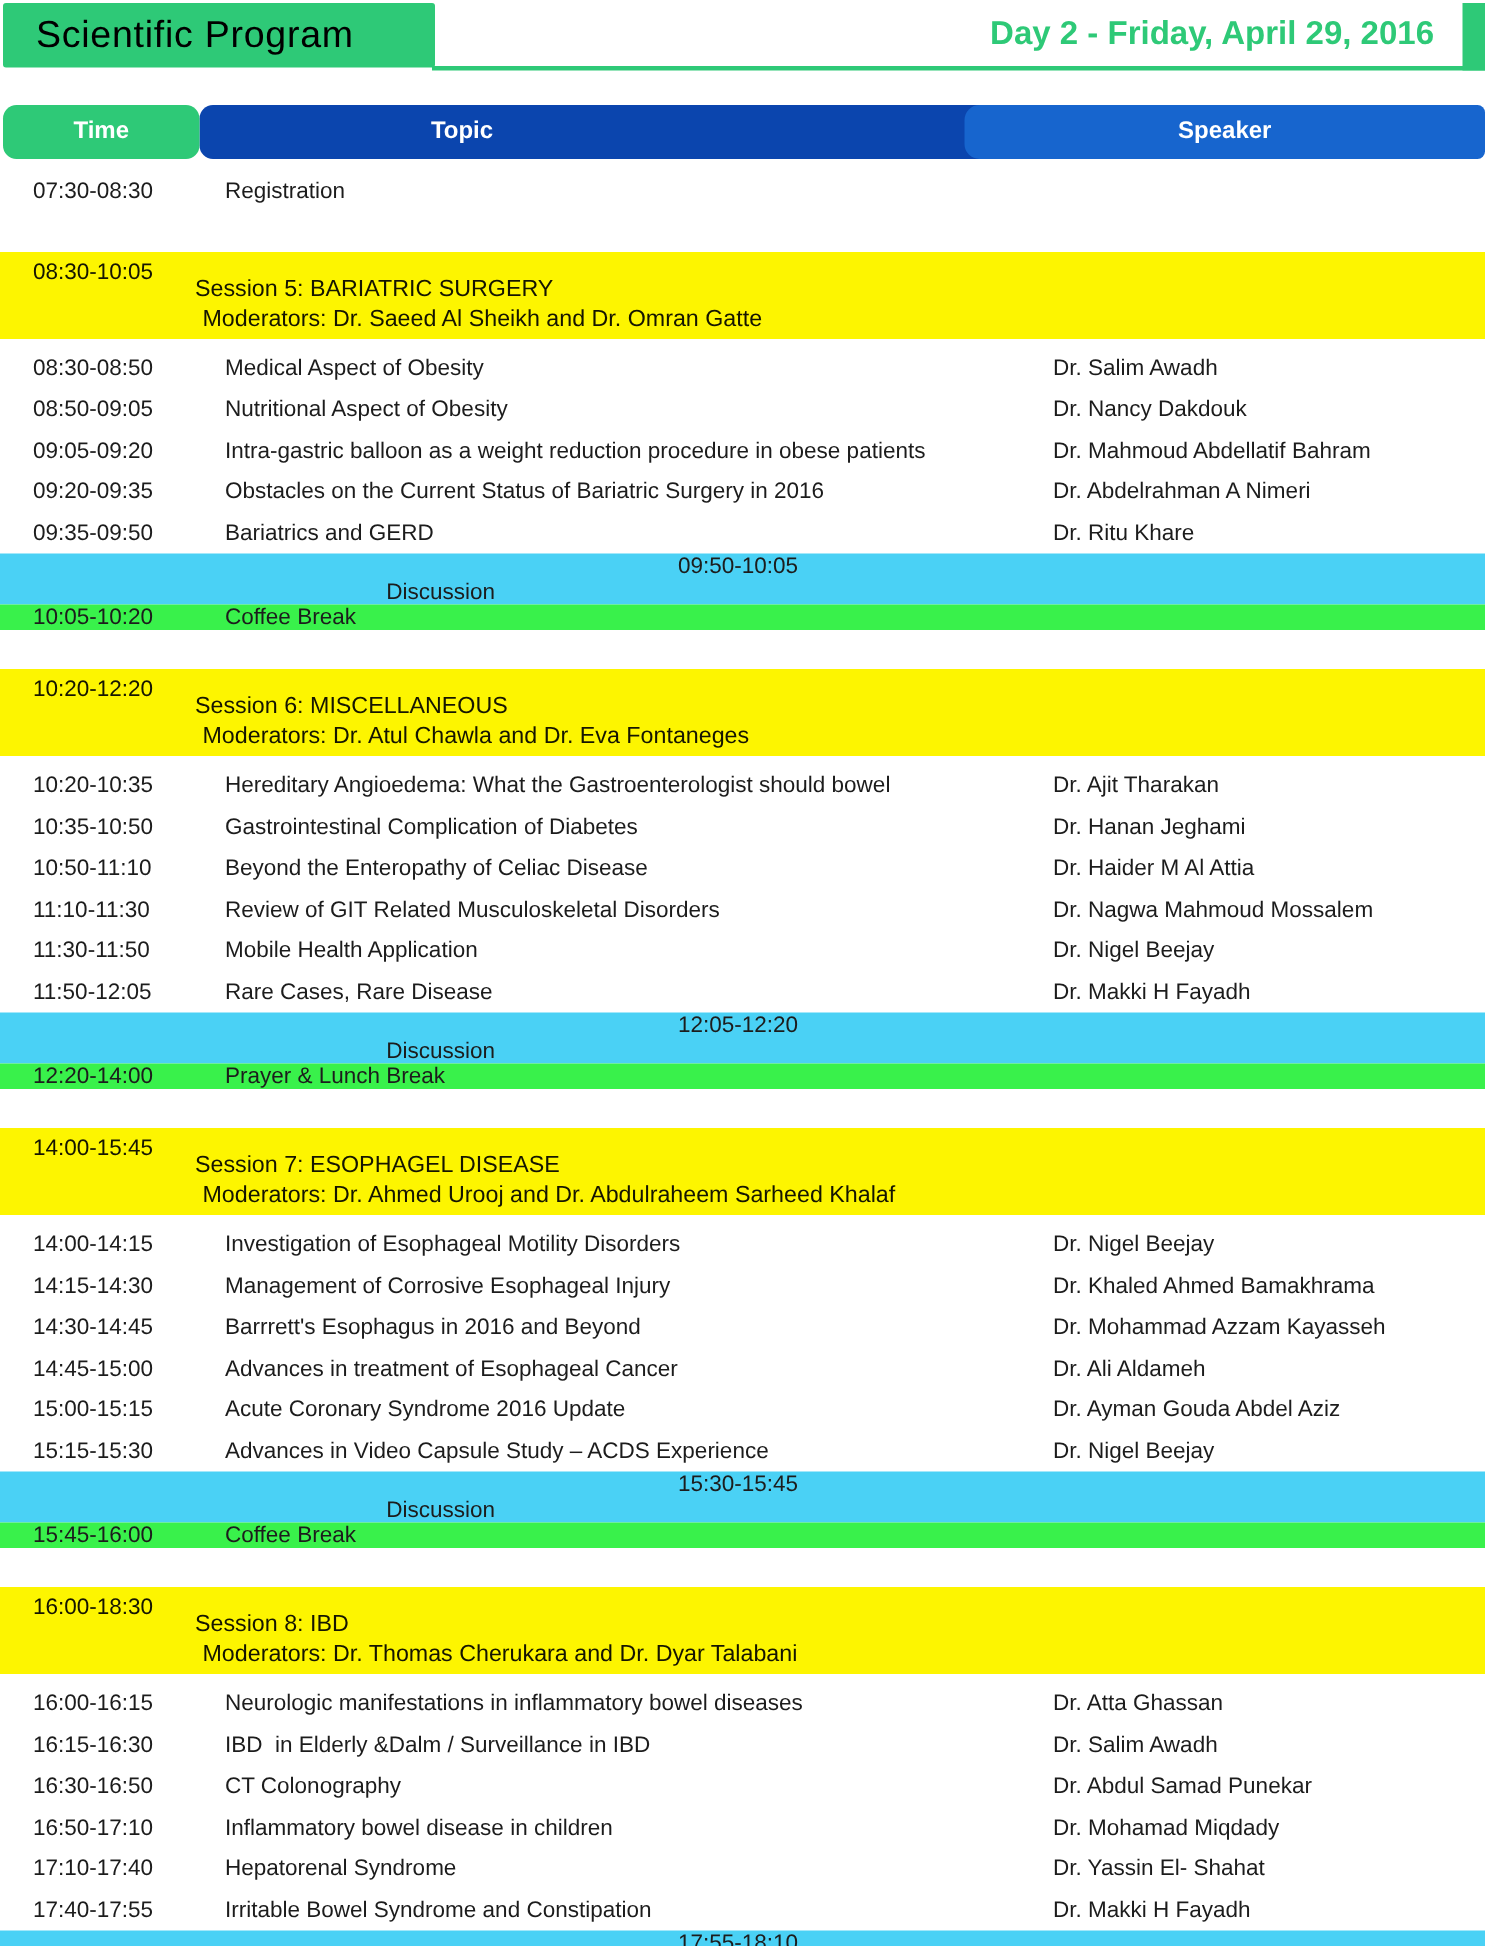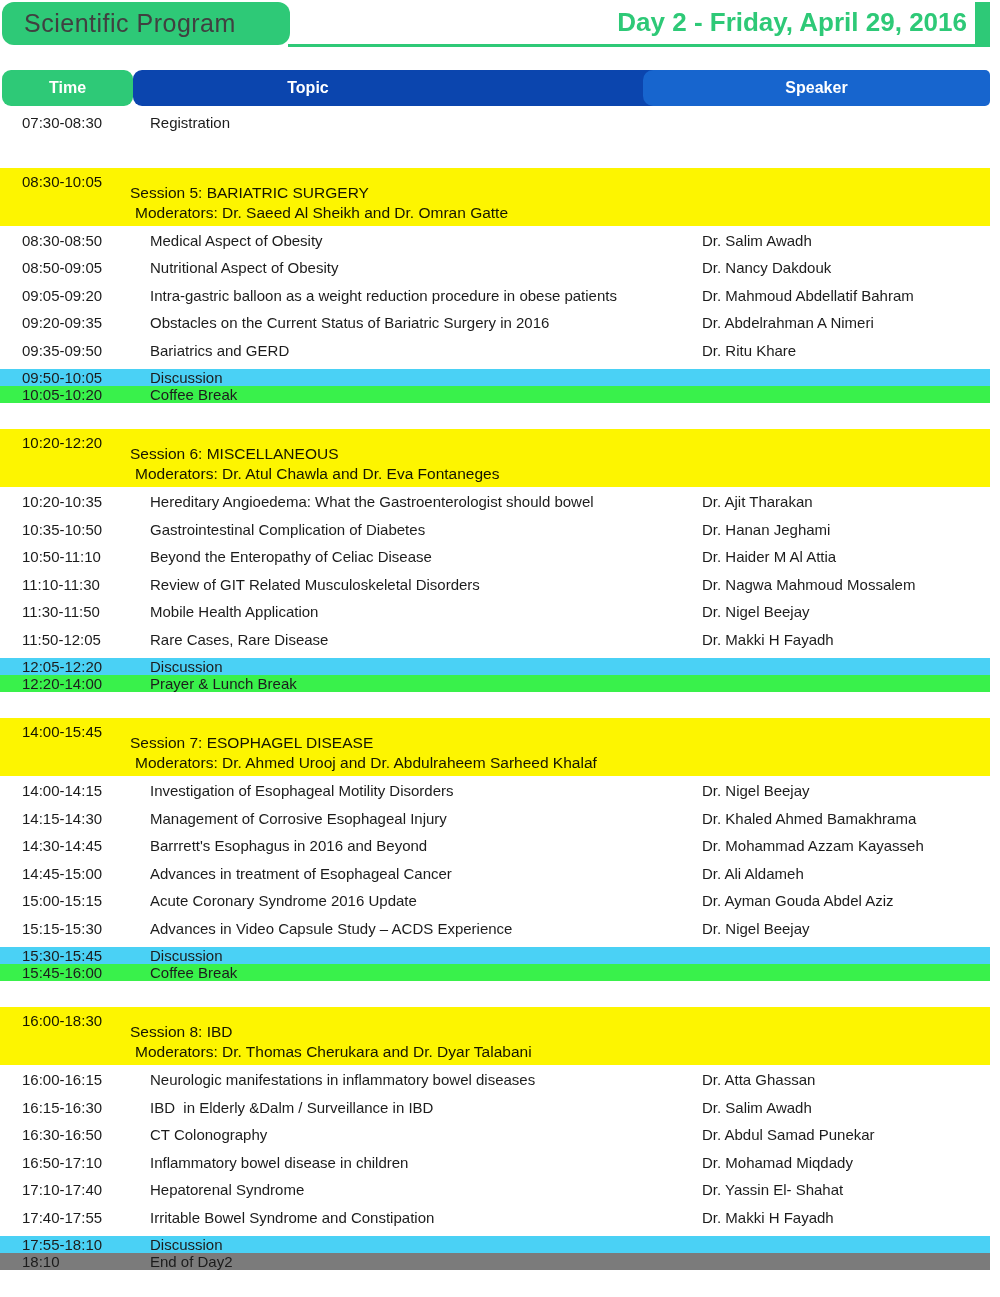--- a/index.html
+++ b/index.html
@@ -18,60 +18,60 @@
     width:1000px;min-height:1297px;
     font-family:"Liberation Sans", sans-serif;
     color:var(--ink);
   }
   .page{position:relative;width:1000px;padding-top:2px;}
 
   
   .titlebar{position:relative;height:45px;margin-bottom:23px;}
   .title-box{
     position:absolute;left:2px;top:0;width:288px;height:43px;
-    background:var(--green);border-radius:12px;
+    background:var(--green);border-radius:2px;
     display:flex;align-items:center;padding-left:22px;
-    color:#404040;font-size:25px;font-weight:400;letter-spacing:.5px;
+    color:#000000;font-size:25px;font-weight:400;letter-spacing:.5px;
   }
   .title-underline{position:absolute;left:288px;right:10px;bottom:0;height:3px;background:var(--green);}
   .title-sidebar{position:absolute;right:10px;top:0;width:15px;height:45px;background:var(--green);}
   .title-date{
-    position:absolute;right:33px;top:0;height:40px;
+    position:absolute;right:44px;top:0;height:40px;
     display:flex;align-items:center;
-    color:var(--green);font-size:26px;font-weight:700;
+    color:var(--green);font-size:22px;font-weight:700;
   }
 
   
   .table-header{position:relative;height:36px;margin-bottom:8px;}
   .th-box{position:absolute;top:0;height:36px;display:flex;align-items:center;justify-content:center;
           color:#fff;font-size:16px;font-weight:700;}
   .th-topic-bg{left:133px;right:10px;background:var(--darkblue);border-radius:9px;}
   .th-time{left:2px;width:131px;background:var(--green);border-radius:9px;z-index:2;}
   .th-topic-label{left:133px;width:350px;background:transparent;z-index:1;}
   .th-speaker{left:643px;right:10px;background:var(--midblue);border-radius:10px 5px 5px 10px;z-index:2;}
 
   
   .rows{width:1000px;}
-  .row{display:flex;width:990px;align-items:flex-start;white-space:pre;}
+  .row{display:flex;width:990px;align-items:center;white-space:pre;}
   .cell-time{width:130px;padding-left:22px;flex-shrink:0;font-size:15px;}
   .cell-topic{width:515px;padding-left:20px;flex-shrink:0;font-size:15px;}
   .cell-speaker{flex:1;padding-left:57px;font-size:15px;}
 
   .row-plain{height:27.5px;}
 
   .row-session{
     background:var(--yellow);
     min-height:46px;margin-top:26px;margin-bottom:6px;
     align-items:center;color:#151500;
   }
   .row-session .cell-time{align-self:flex-start;padding-top:5px;}
   .session-lines{display:flex;flex-direction:column;justify-content:center;line-height:20px;padding:3px 0;margin-top:12px;}
   .session-title,.session-moderators{font-size:15.5px;font-weight:500;}
   .session-moderators{padding-left:5px;}
-  .row-discussion{background:var(--cyan);}
+  .row-discussion{background:var(--cyan);flex-direction:column;}
   .row-break{background:var(--brightgreen);}
   .row-end{background:var(--gray);}
 </style>
 </head>
 <body>
 
 <div class="page">
 
   <div class="titlebar">
     <div class="title-box">

